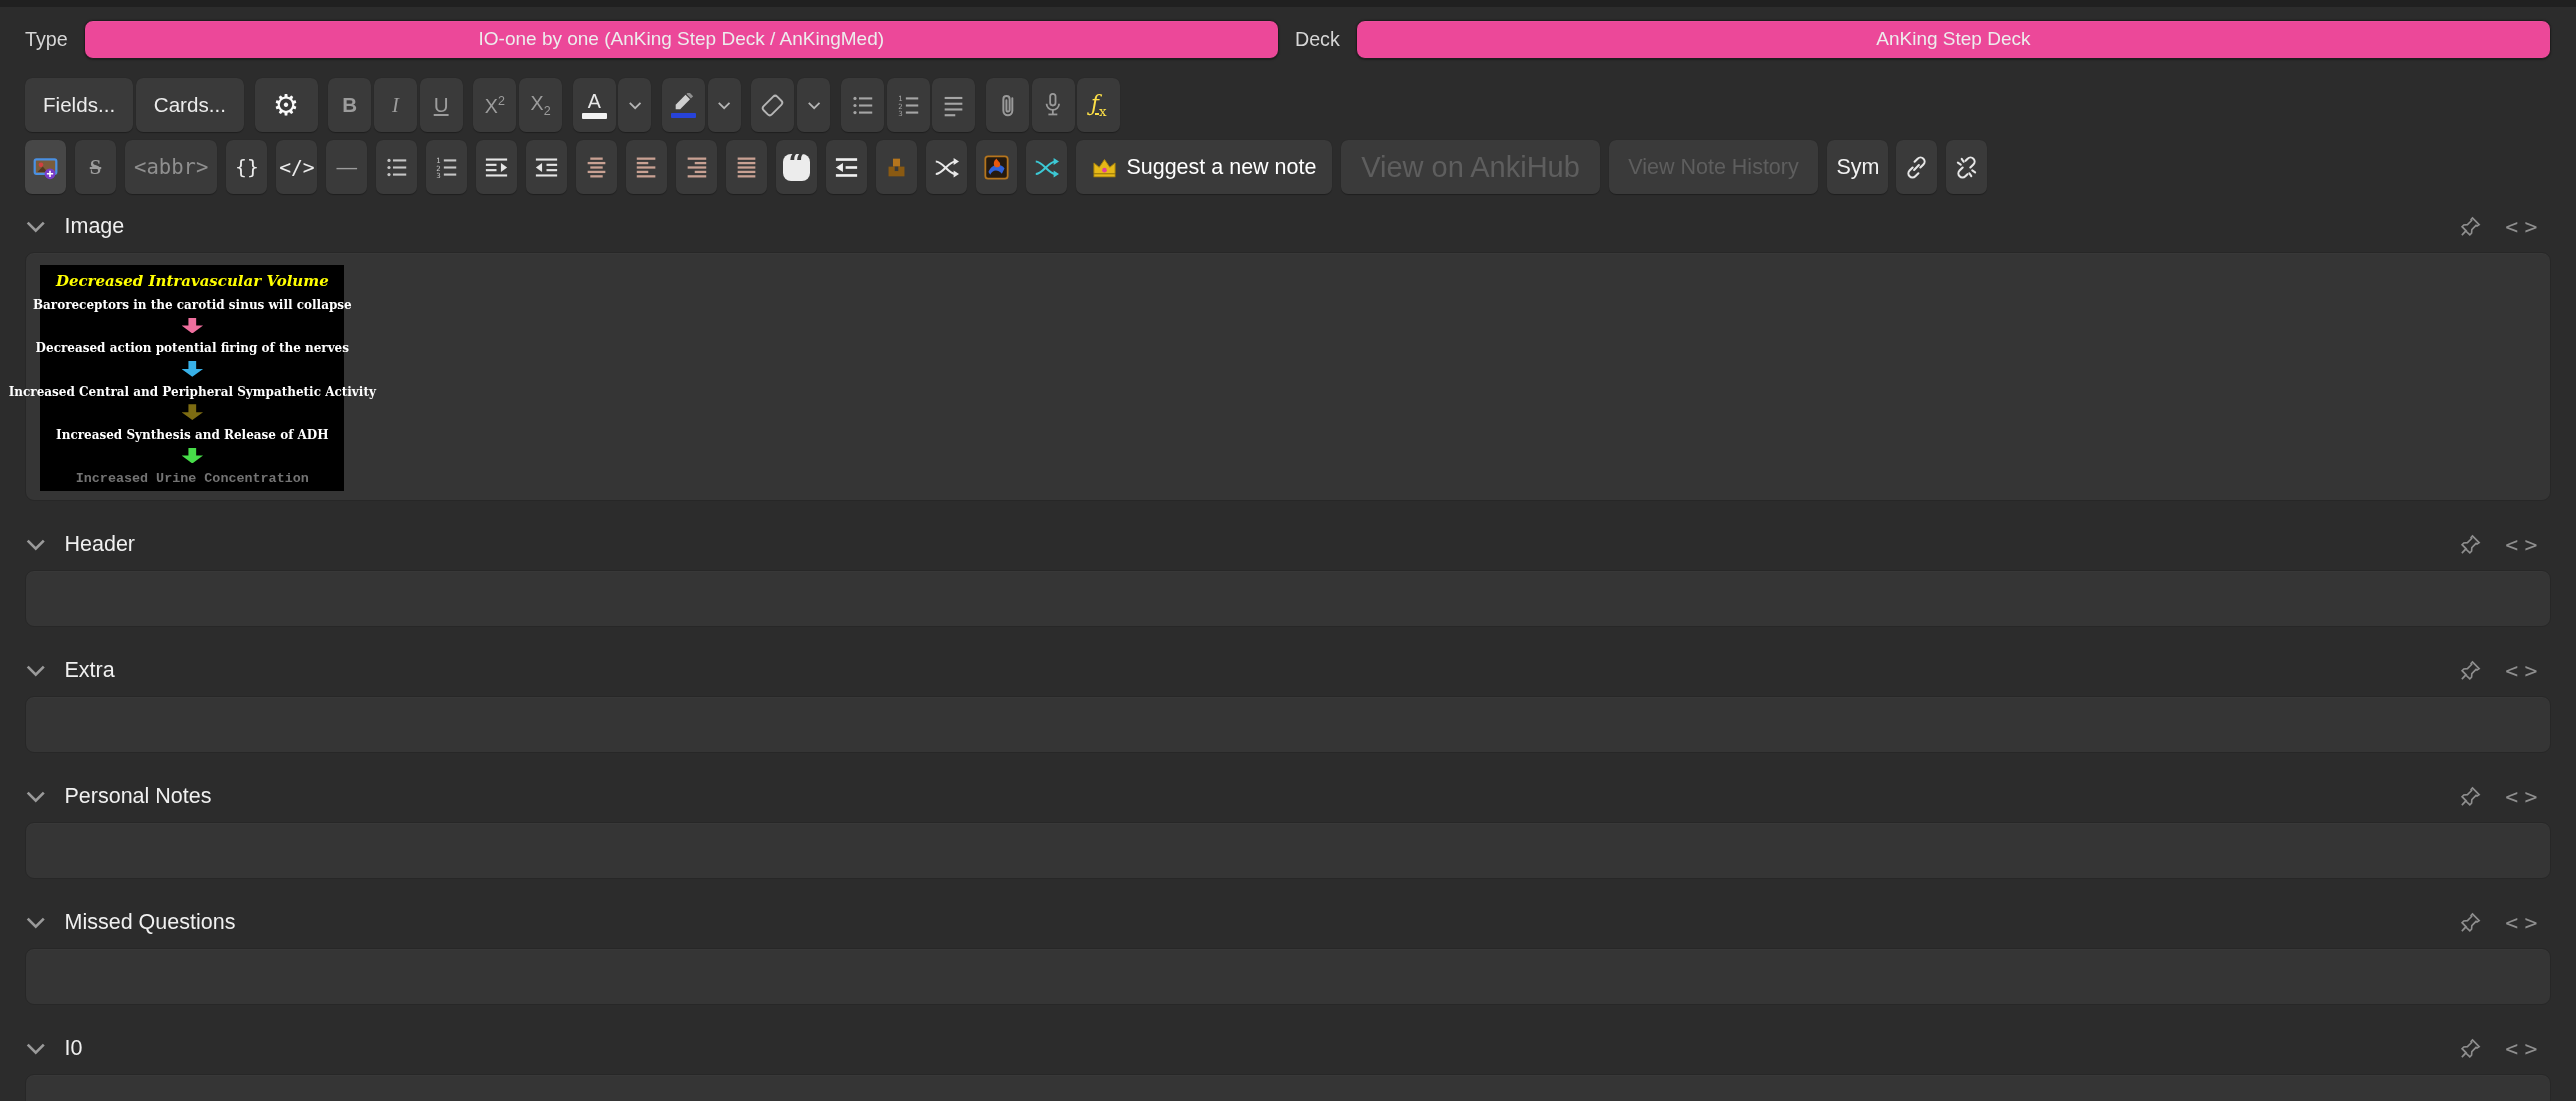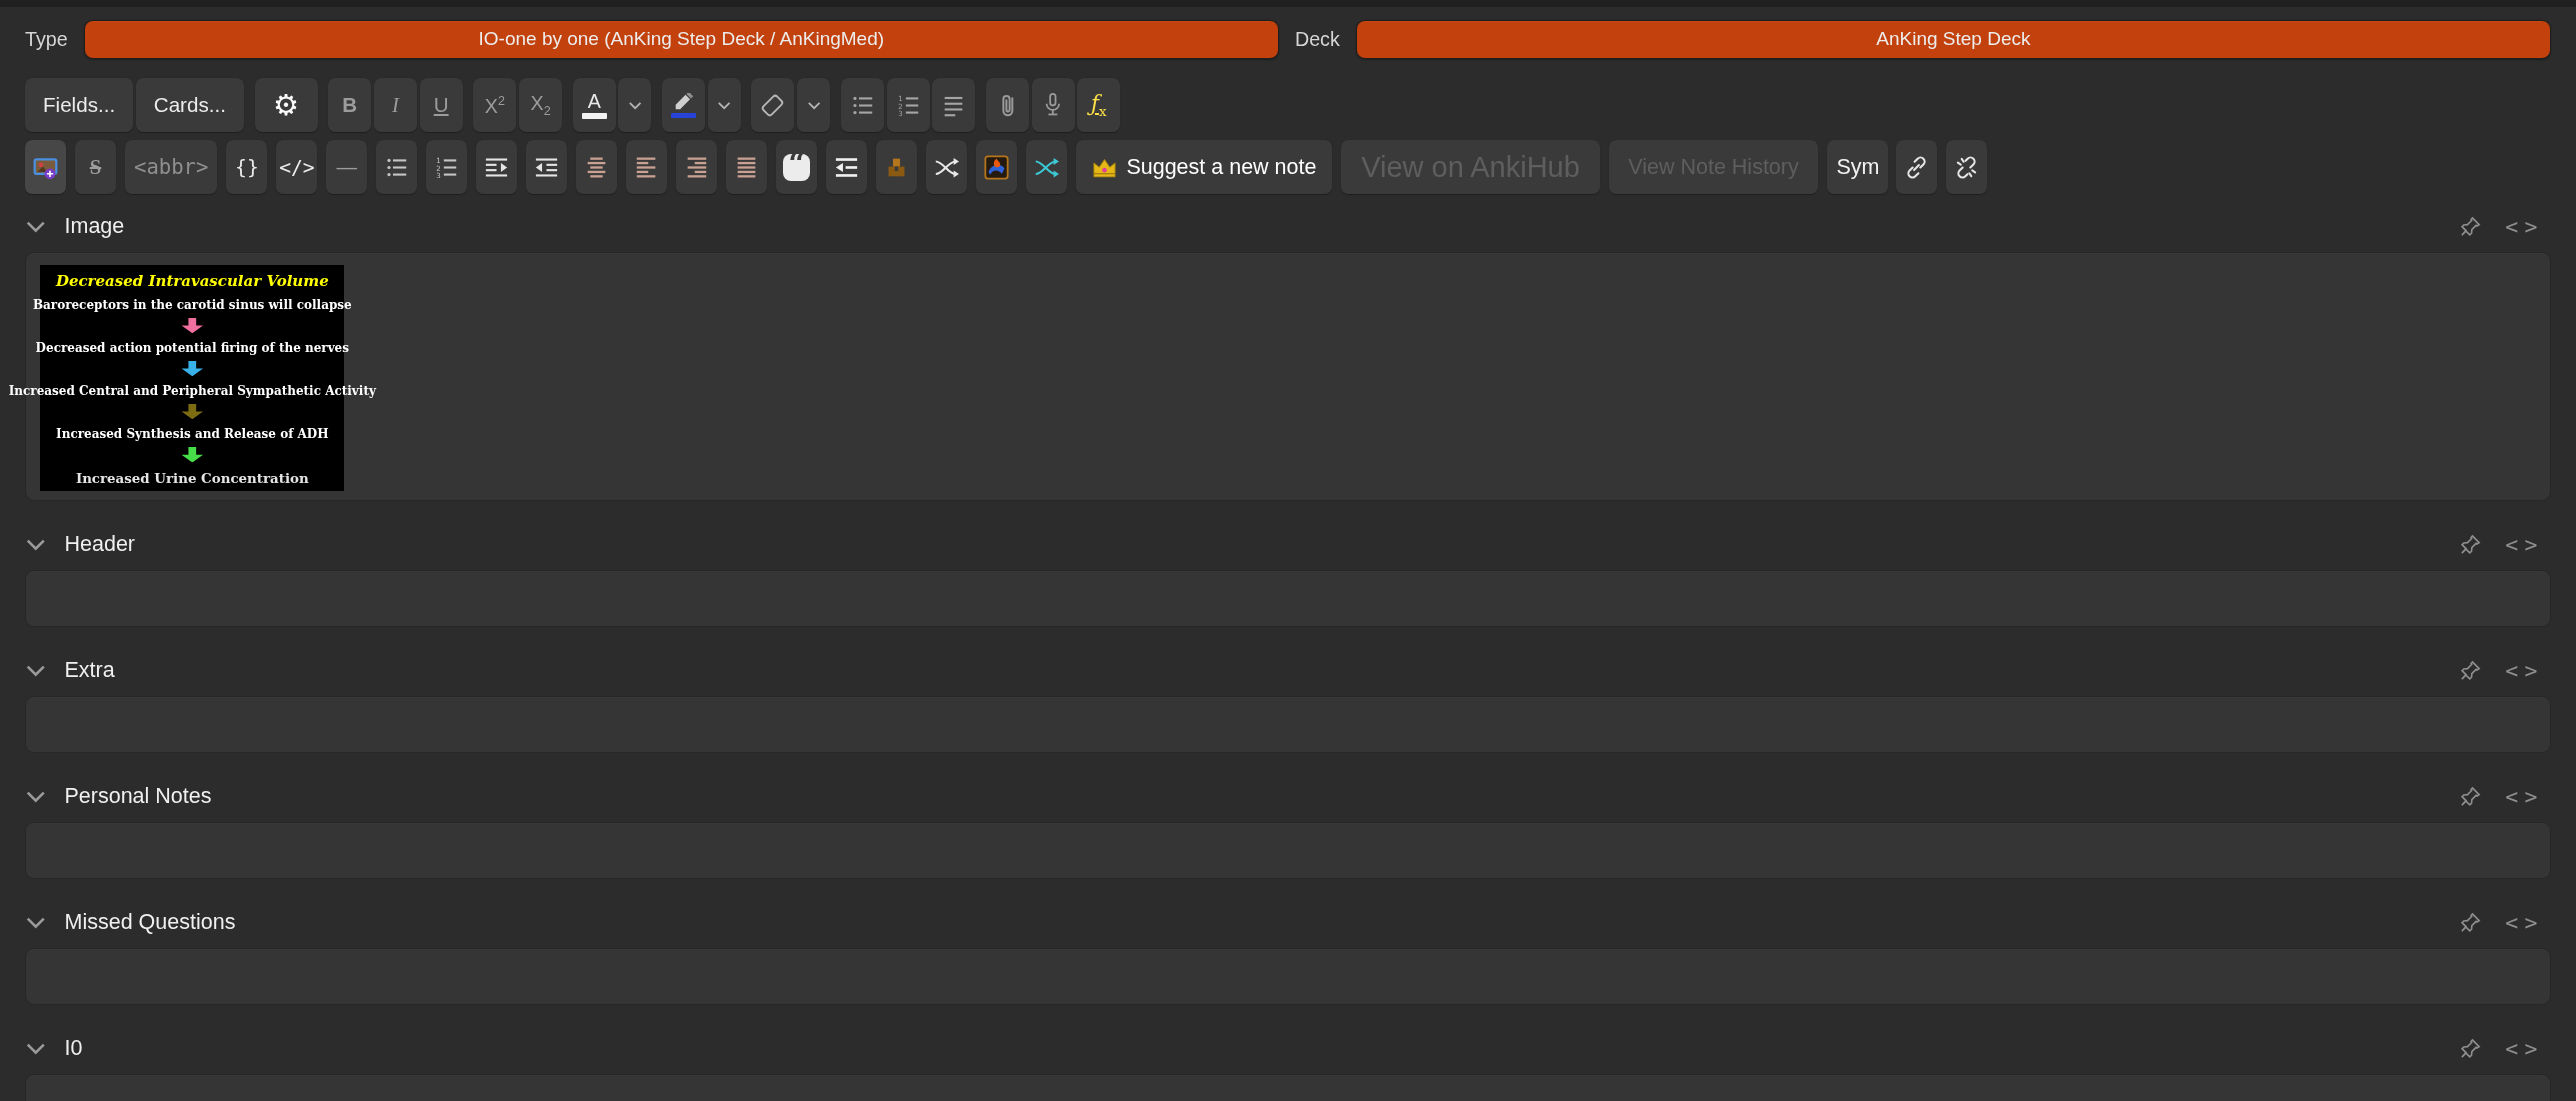--- a/index.html
+++ b/index.html
@@ -9,21 +9,21 @@
     background:#2c2c2c; color:#e0e0e0;
     font-family:"Liberation Sans", sans-serif;
     position:relative;
   }
   .titlebar-strip { height:7.2px; background:#202020; }
 
   
   .row-type { display:flex; align-items:center; gap:16px; padding:12.5px 25px 0 25px; }
   .lbl { font-size:19.7px; color:#d6d6d6; flex:0 0 auto; }
   .combo {
-    flex:1 1 0; height:39px; background:#c2410c; border:0.9px solid #1e1e1e; border-radius:9px;
+    flex:1 1 0; height:39px; background:#ec4899; border:0.9px solid #1e1e1e; border-radius:9px;
     display:flex; align-items:center; justify-content:center; font-size:19px; color:#ededed;
     box-shadow:0 0.9px 1.8px rgba(0,0,0,.35), inset 0 0.9px 0 rgba(255,255,255,.04);
     white-space:nowrap; overflow:hidden;
   }
 
   
   .toolbar { display:flex; align-items:center; padding:0 25px; gap:10.7px; }
   .toolbar1 { margin-top:19.7px; }
   .toolbar2 { margin-top:8px; }
   .tb-group { display:flex; gap:2.7px; }
@@ -78,21 +78,21 @@
   }
   .field-box.image-box { height:249px; padding:11.6px 14.3px; }
 
   
   .flow-img {
     width:304px; height:226px; background:#000; display:flex; flex-direction:column; align-items:center;
     font-family:"DejaVu Serif", serif; font-weight:bold; padding:7.2px 3.6px 5.4px 3.6px;
   }
   .flow-title { color:#ffff00; font-style:italic; font-size:15px; line-height:18px; }
   .flow-step { color:#ffffff; font-size:12px; line-height:15px; margin-top:8px; white-space:nowrap; }
-  .flow-final { color:#e5e5e5; font-size:13.4px; margin-top:7.2px; }
+  .flow-final { color:#737373; font-size:13.4px; margin-top:7.2px;font-family:Liberation Mono, monospace; }
   .flow-arrow { width:21.5px; height:23px; margin-top:4.5px;
     clip-path:polygon(32% 0,68% 0,68% 50%,100% 50%,50% 100%,0 50%,32% 50%); }
   .arrow-pink  { background:#ef6f9e; }
   .arrow-blue  { background:#38b1e8; }
   .arrow-olive { background:#7d6c12; }
   .arrow-green { background:#47dd49; }
 
   svg { display:block; }
 </style>
 </head>

